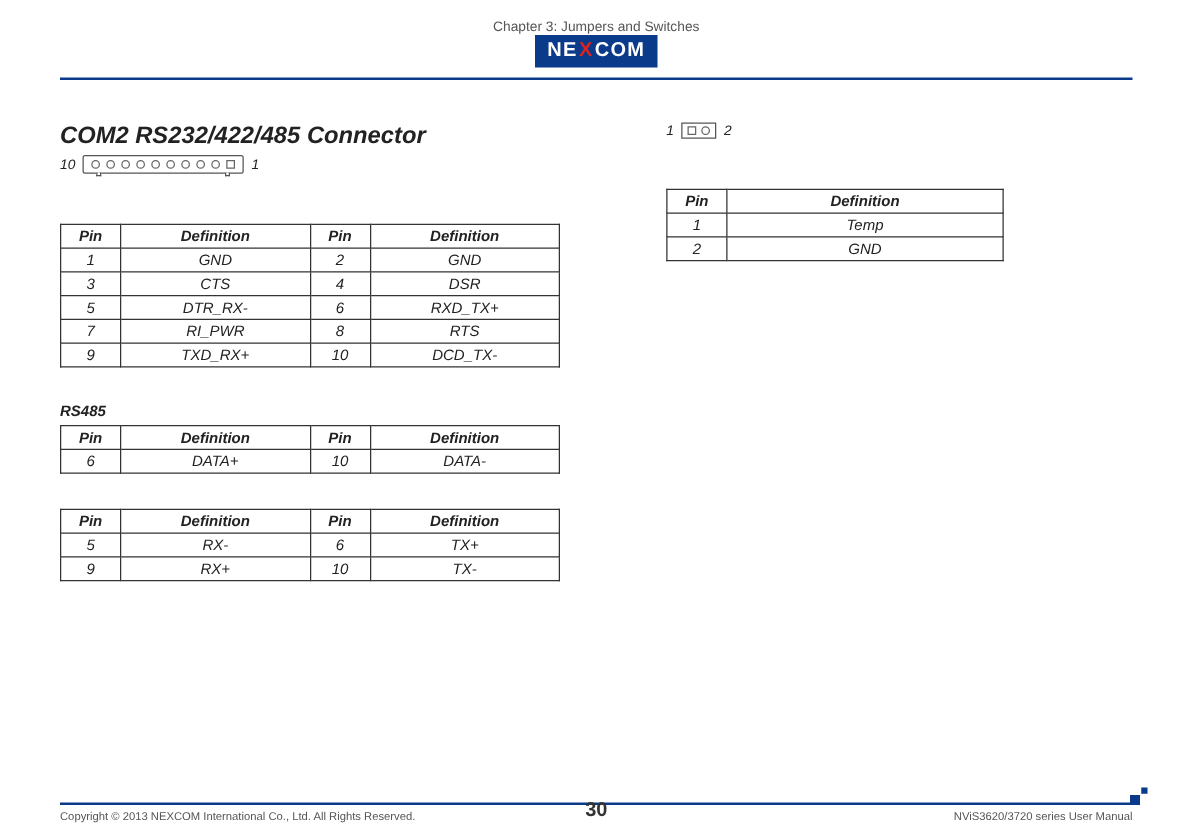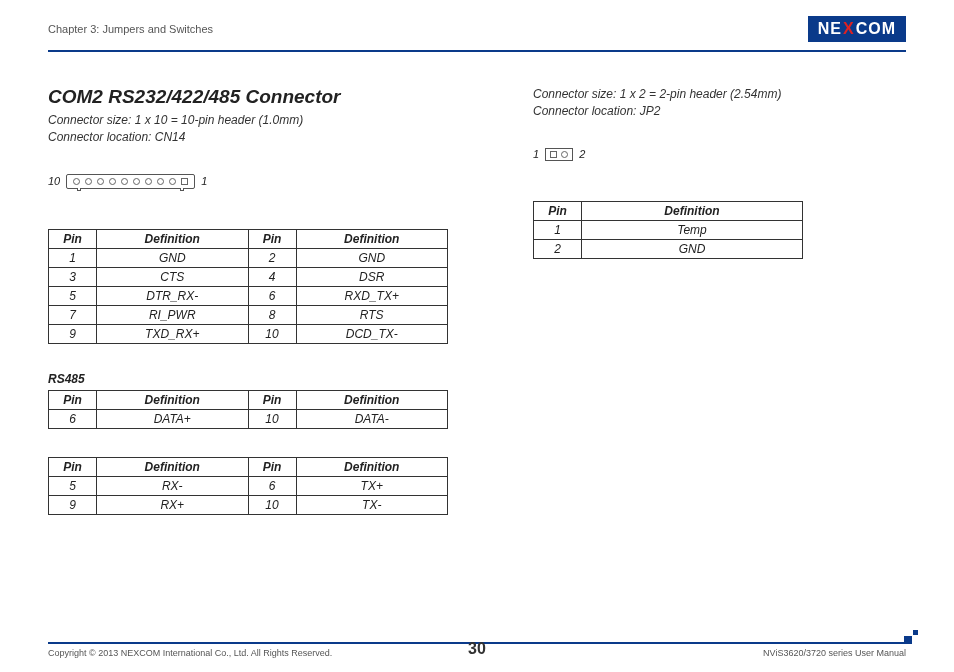--- a/index.html
+++ b/index.html
@@ -10,20 +10,21 @@
     background: #fff;
     color: #222;
     position: relative;
     padding: 16px 48px 0 48px;
   }
   .top-bar {
     display: flex;
     justify-content: space-between;
     align-items: center;
     margin-bottom: 4px;
+    flex-direction: column;
   }
   .chapter {
     font-size: 11px;
     color: #555;
   }
   .logo-box {
     background: #0a3a8a;
     color: #fff;
     font-weight: bold;
     font-size: 16px;
@@ -150,24 +151,20 @@
   </div>
 </div>
 <div class="hr-row">
   <div class="hr-blue-thin"></div>
 </div>
 
 <div class="columns">
 
   <div class="col">
     <div class="sec-title">COM2 RS232/422/485 Connector</div>
-    <div class="sec-sub">
-      <div>Connector size: 1 x 10 = 10-pin header (1.0mm)</div>
-      <div>Connector location: CN14</div>
-    </div>
 
     <div class="connector-diagram">
       <span>10</span>
       <div class="conn10">
         <div class="pincirc"></div>
         <div class="pincirc"></div>
         <div class="pincirc"></div>
         <div class="pincirc"></div>
         <div class="pincirc"></div>
         <div class="pincirc"></div>
@@ -264,24 +261,20 @@
             <td>9</td>
             <td>RX+</td>
             <td>10</td>
             <td>TX-</td>
           </tr>
       </tbody>
     </table>
   </div>
 
   <div class="col">
-    <div class="sec-sub">
-      <div>Connector size: 1 x 2 = 2-pin header (2.54mm)</div>
-      <div>Connector location: JP2</div>
-    </div>
 
     <div class="connector-diagram">
       <span>1</span>
       <div class="conn2">
         <div class="pinsq"></div>
         <div class="pincirc"></div>
       </div>
       <span>2</span>
     </div>
 

